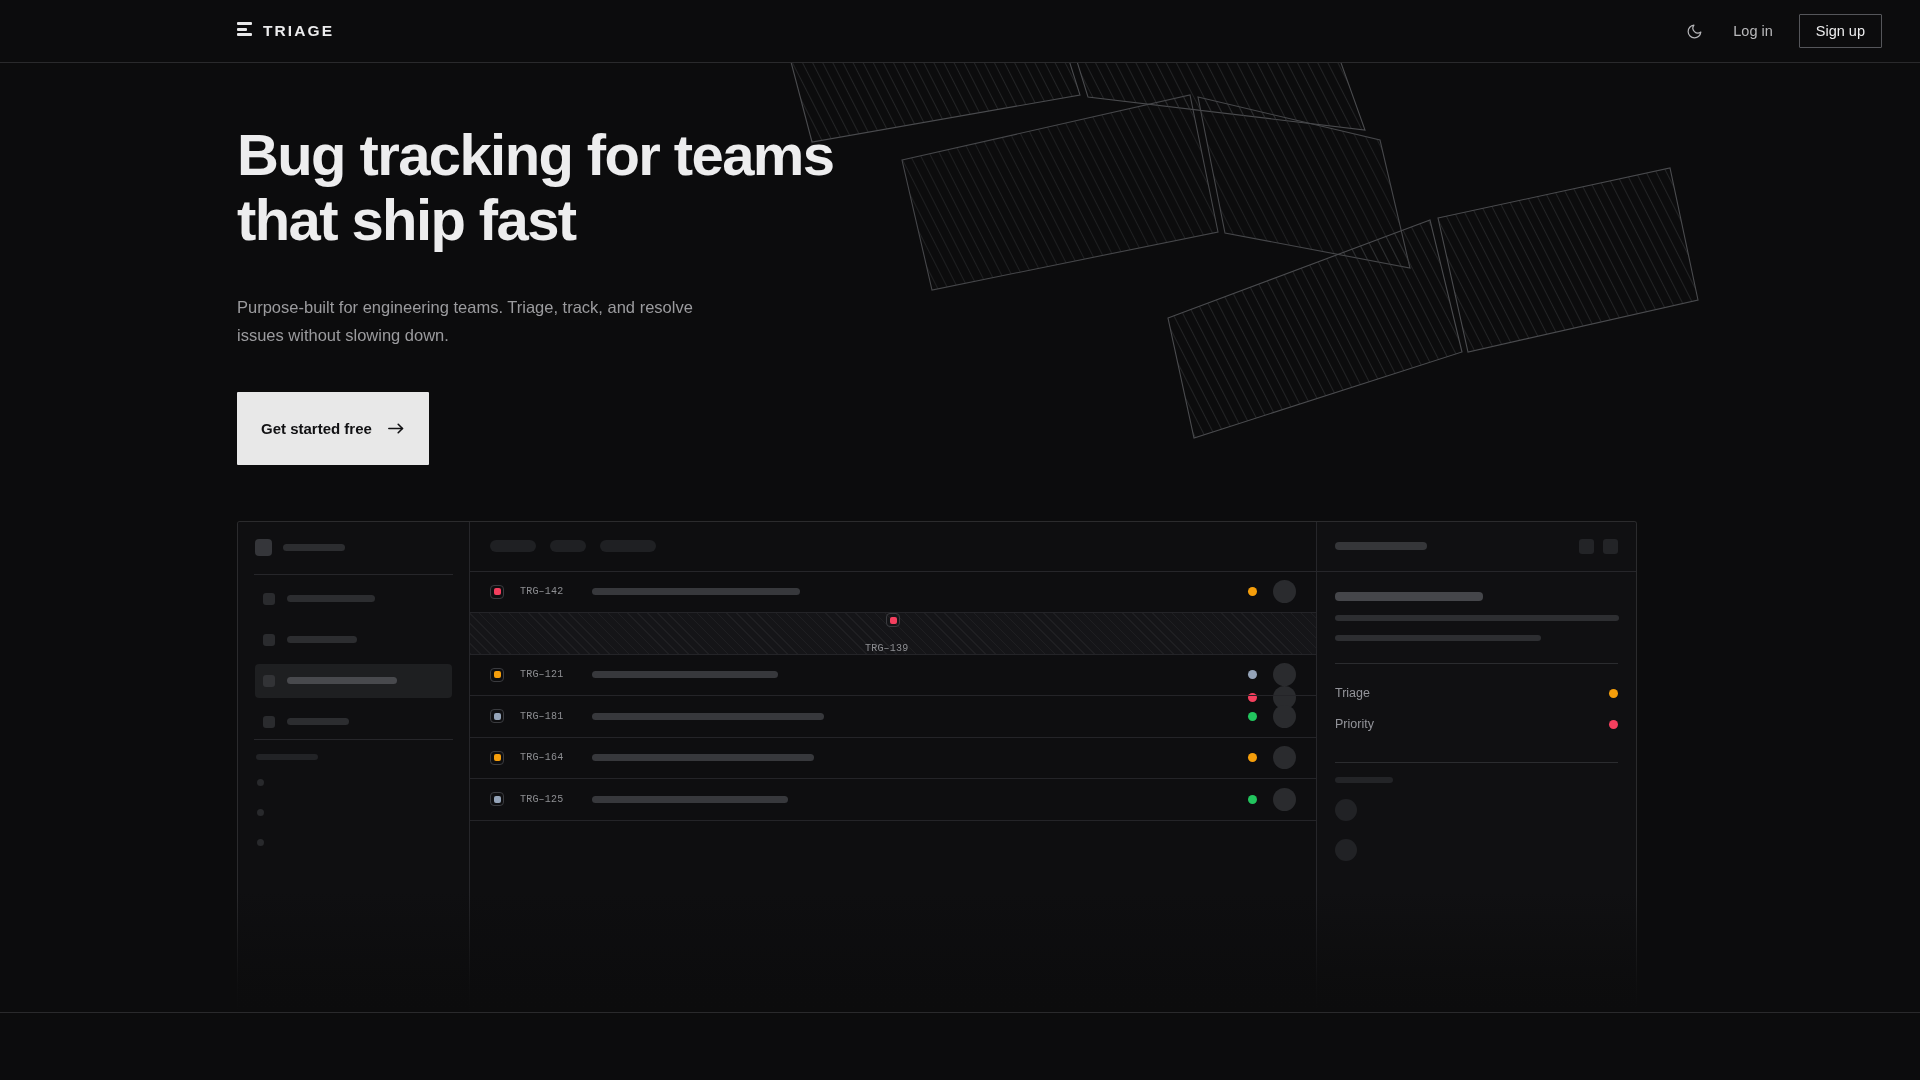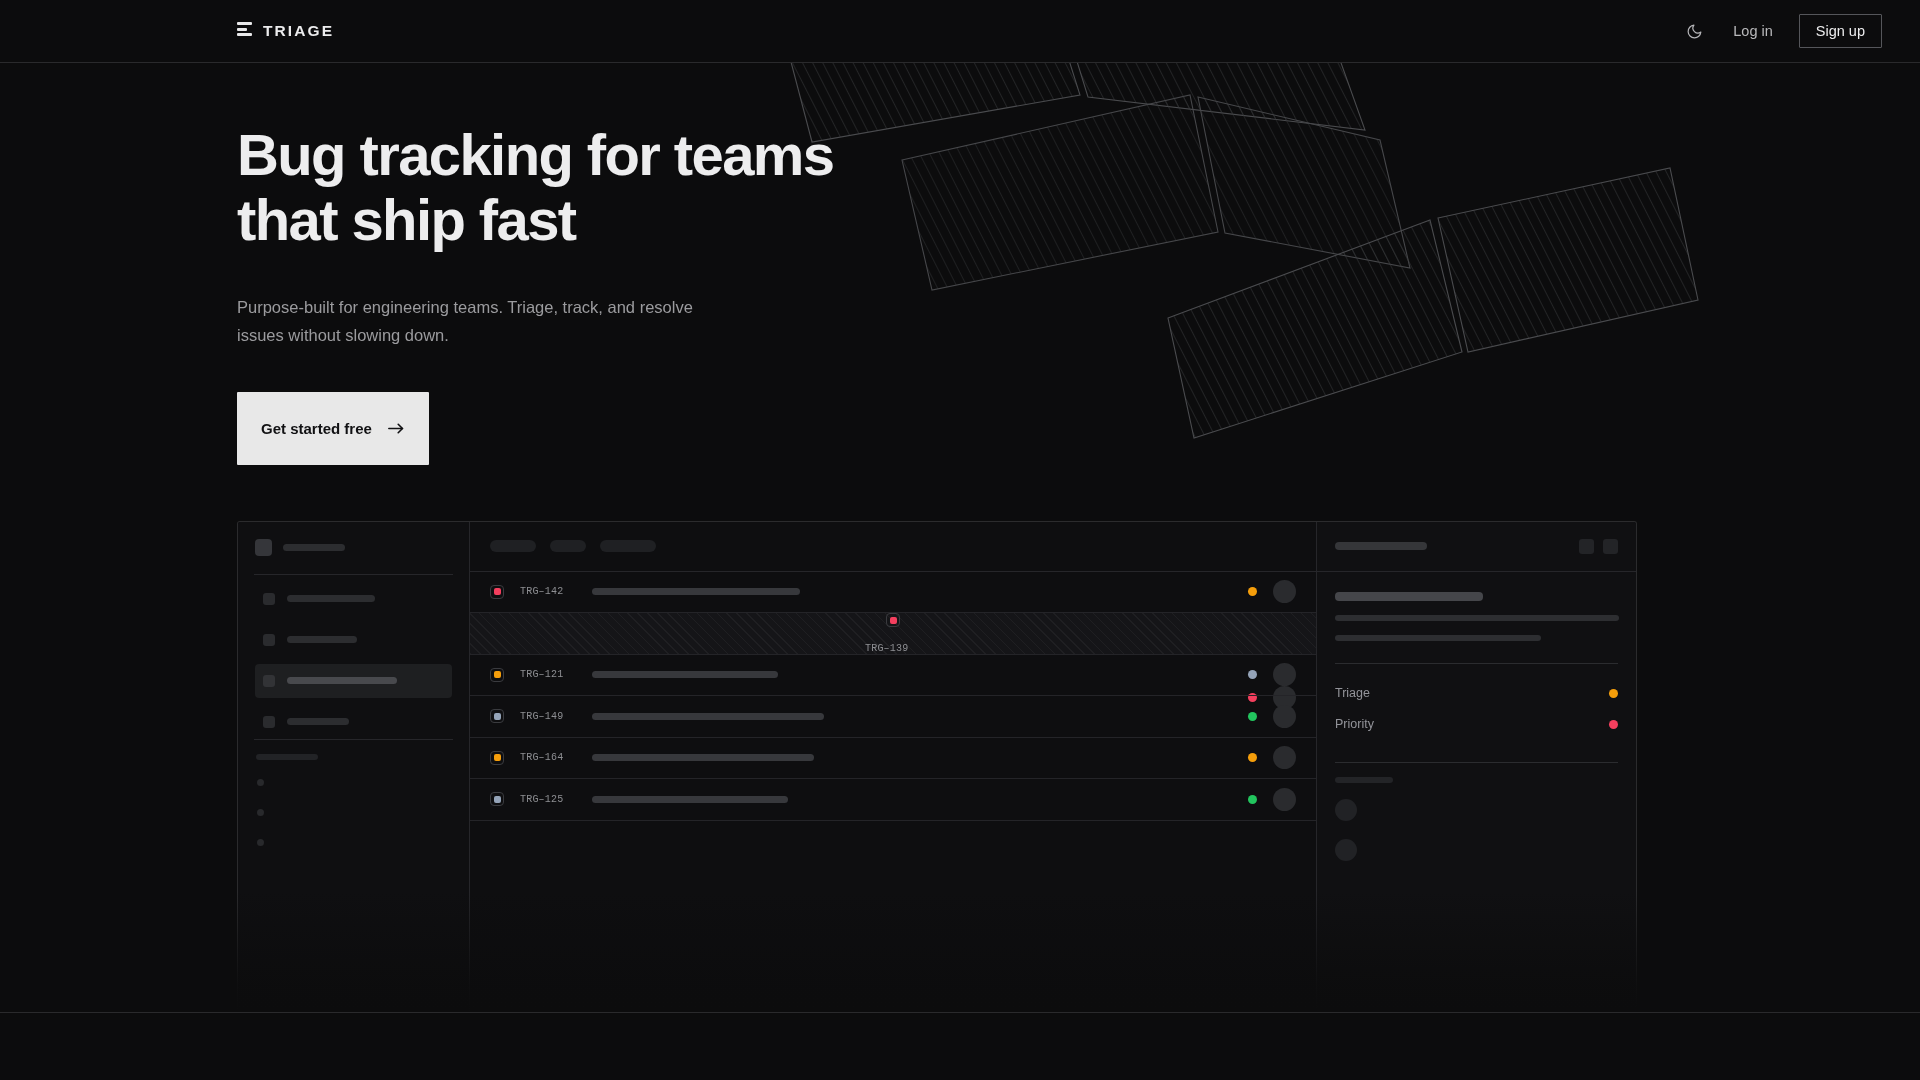--- a/index.html
+++ b/index.html
@@ -331,21 +331,21 @@
               <span class="row-title" style="width:186px"></span>
               <span class="row-right">
                 <span class="status-dot" style="background:#94a3b8"></span>
                 <span class="avatar"></span>
               </span>
             </div>
             <div class="row">
               <span class="badge">
                 <i style="background:#94a3b8"></i>
               </span>
-              <span class="row-id">TRG–149</span>
+              <span class="row-id">TRG–181</span>
               <span class="row-title" style="width:232px"></span>
               <span class="row-right">
                 <span class="status-dot" style="background:#22c55e"></span>
                 <span class="avatar"></span>
               </span>
             </div>
             <div class="row">
               <span class="badge">
                 <i style="background:#f59e0b"></i>
               </span>

